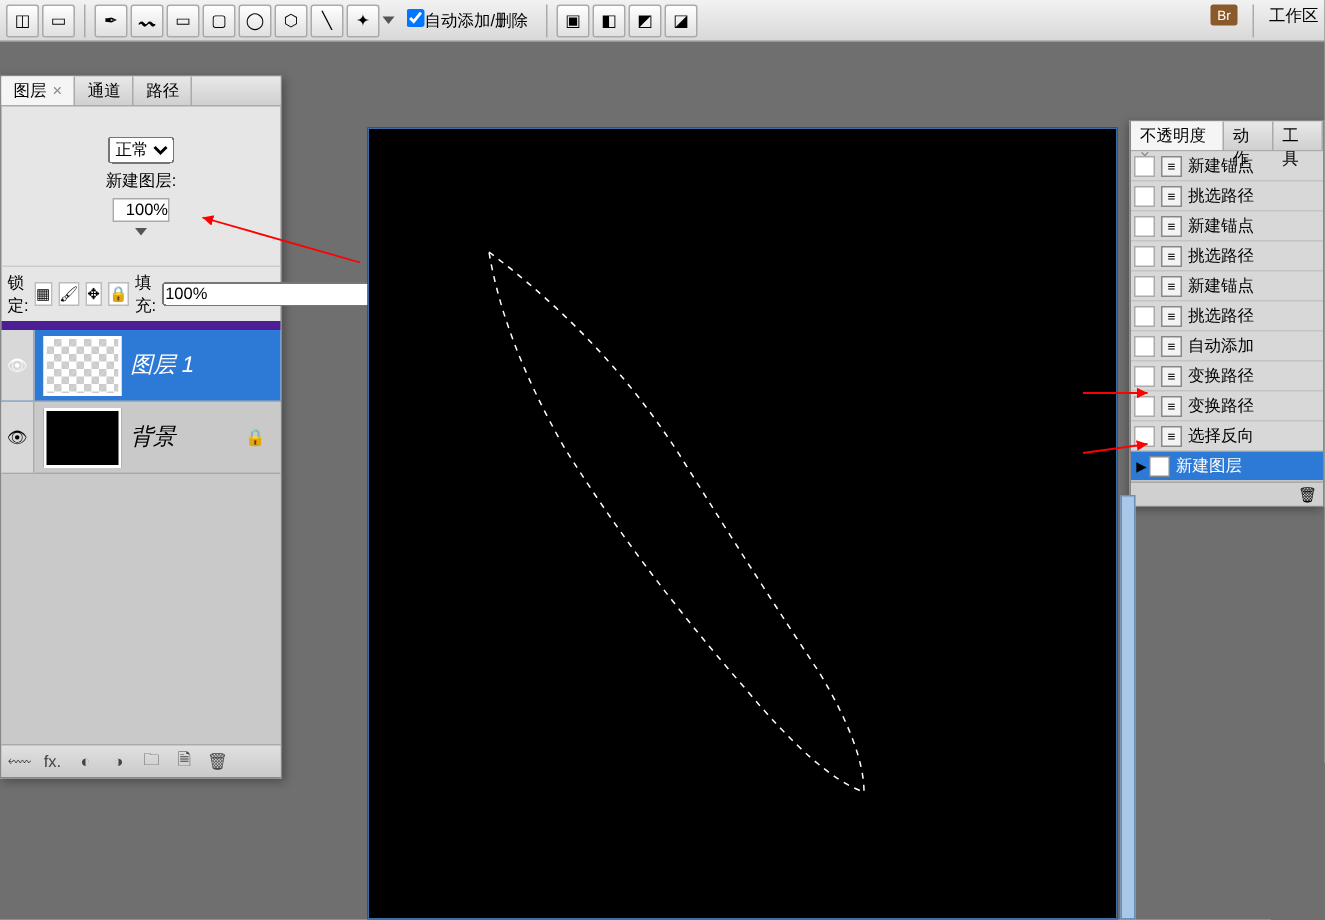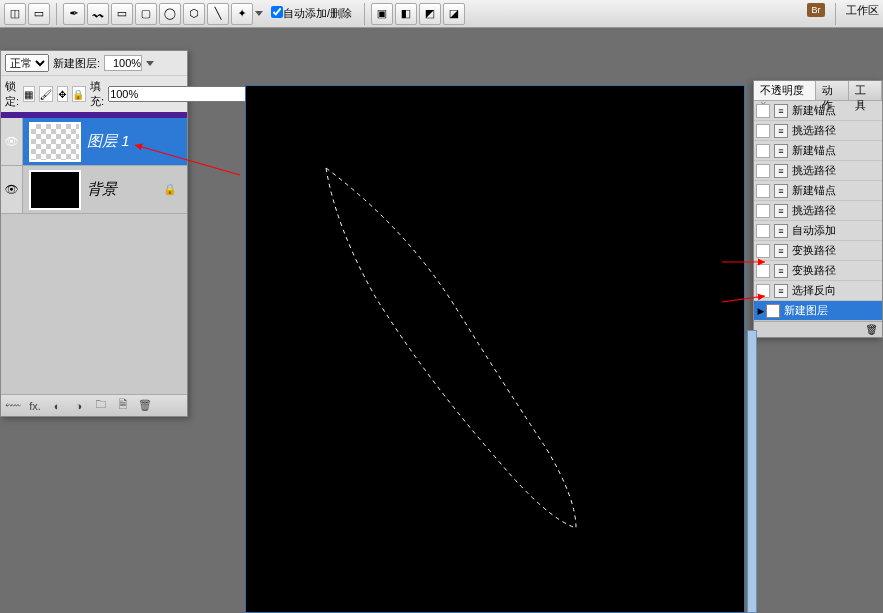--- a/index.html
+++ b/index.html
@@ -16,21 +16,21 @@
 
 
 .workspace { position: absolute; top: 28px; left: 0; right: 0; bottom: 0; background: #6f6f6f; }
 
 
 .panel-layers { position: absolute; top: 50px; left: 0; width: 188px; background: #e6e6e6; border: 1px solid #888; box-shadow: 2px 2px 6px rgba(0,0,0,.3); }
 .panel-tabs { height: 20px; background: linear-gradient(#e8e8e8,#d0d0d0); display: flex; border-bottom: 1px solid #aaa; }
 .panel-tab { padding: 2px 8px; border-right: 1px solid #aaa; cursor: pointer; }
 .panel-tab.active { background: #f5f5f5; }
 .panel-tab .x { margin-left: 4px; color: #888; }
-.layer-opts { padding: 3px 4px; display: flex; align-items: center; gap: 4px; border-bottom: 1px solid #ccc; }
+.layer-opts { padding: 20px 4px; display: flex; align-items: center; gap: 4px; border-bottom: 1px solid #ccc; flex-direction: column; }
 .layer-opts select { height: 18px; font-size: 11px; }
 .layer-opts .lbl { font-size: 11px; }
 .layer-opts input[type=text] { width: 38px; height: 16px; font-size: 11px; text-align: right; border: 1px solid #aaa; }
 .tri { width: 0; height: 0; border-left: 4px solid transparent; border-right: 4px solid transparent; border-top: 5px solid #555; display: inline-block; }
 .lock-row { padding: 3px 4px; display: flex; align-items: center; gap: 4px; border-bottom: 6px solid #4c1d95; }
 .lock-ico { width: 16px; height: 16px; border: 1px solid #bbb; background: #fff; display: flex; align-items: center; justify-content: center; font-size: 10px; }
 .layers-list { background: #c9c9c9; min-height: 200px; }
 .layer-row { display: flex; align-items: center; height: 48px; border-bottom: 1px solid #aaa; }
 .layer-row.selected { background: #2d7ad6; color: #fff; }
 .eye-col { width: 22px; height: 100%; display: flex; align-items: center; justify-content: center; border-right: 1px solid #aaa; background: #d8d8d8; }
@@ -108,20 +108,25 @@
   <div class="topbar-right">
     <div class="br-badge">Br</div>
     <div class="tool-sep"></div>
     <span>工作区</span>
   </div>
 </div>
 
 <div class="workspace"></div>
 
 <div class="panel-layers">
+  <div class="panel-tabs">
+    <div class="panel-tab active"><span>图层</span><span class="x">×</span></div>
+    <div class="panel-tab">通道</div>
+    <div class="panel-tab">路径</div>
+  </div>
   <div class="layer-opts">
     <select><option>正常</option></select>
     <span class="lbl">新建图层:</span>
     <input type="text" value="100%" style="">
     <span class="tri"></span>
   </div>
   <div class="lock-row">
     <span class="lbl">锁定:</span>
     <div class="lock-ico">▦</div>
     <div class="lock-ico">🖌</div>

